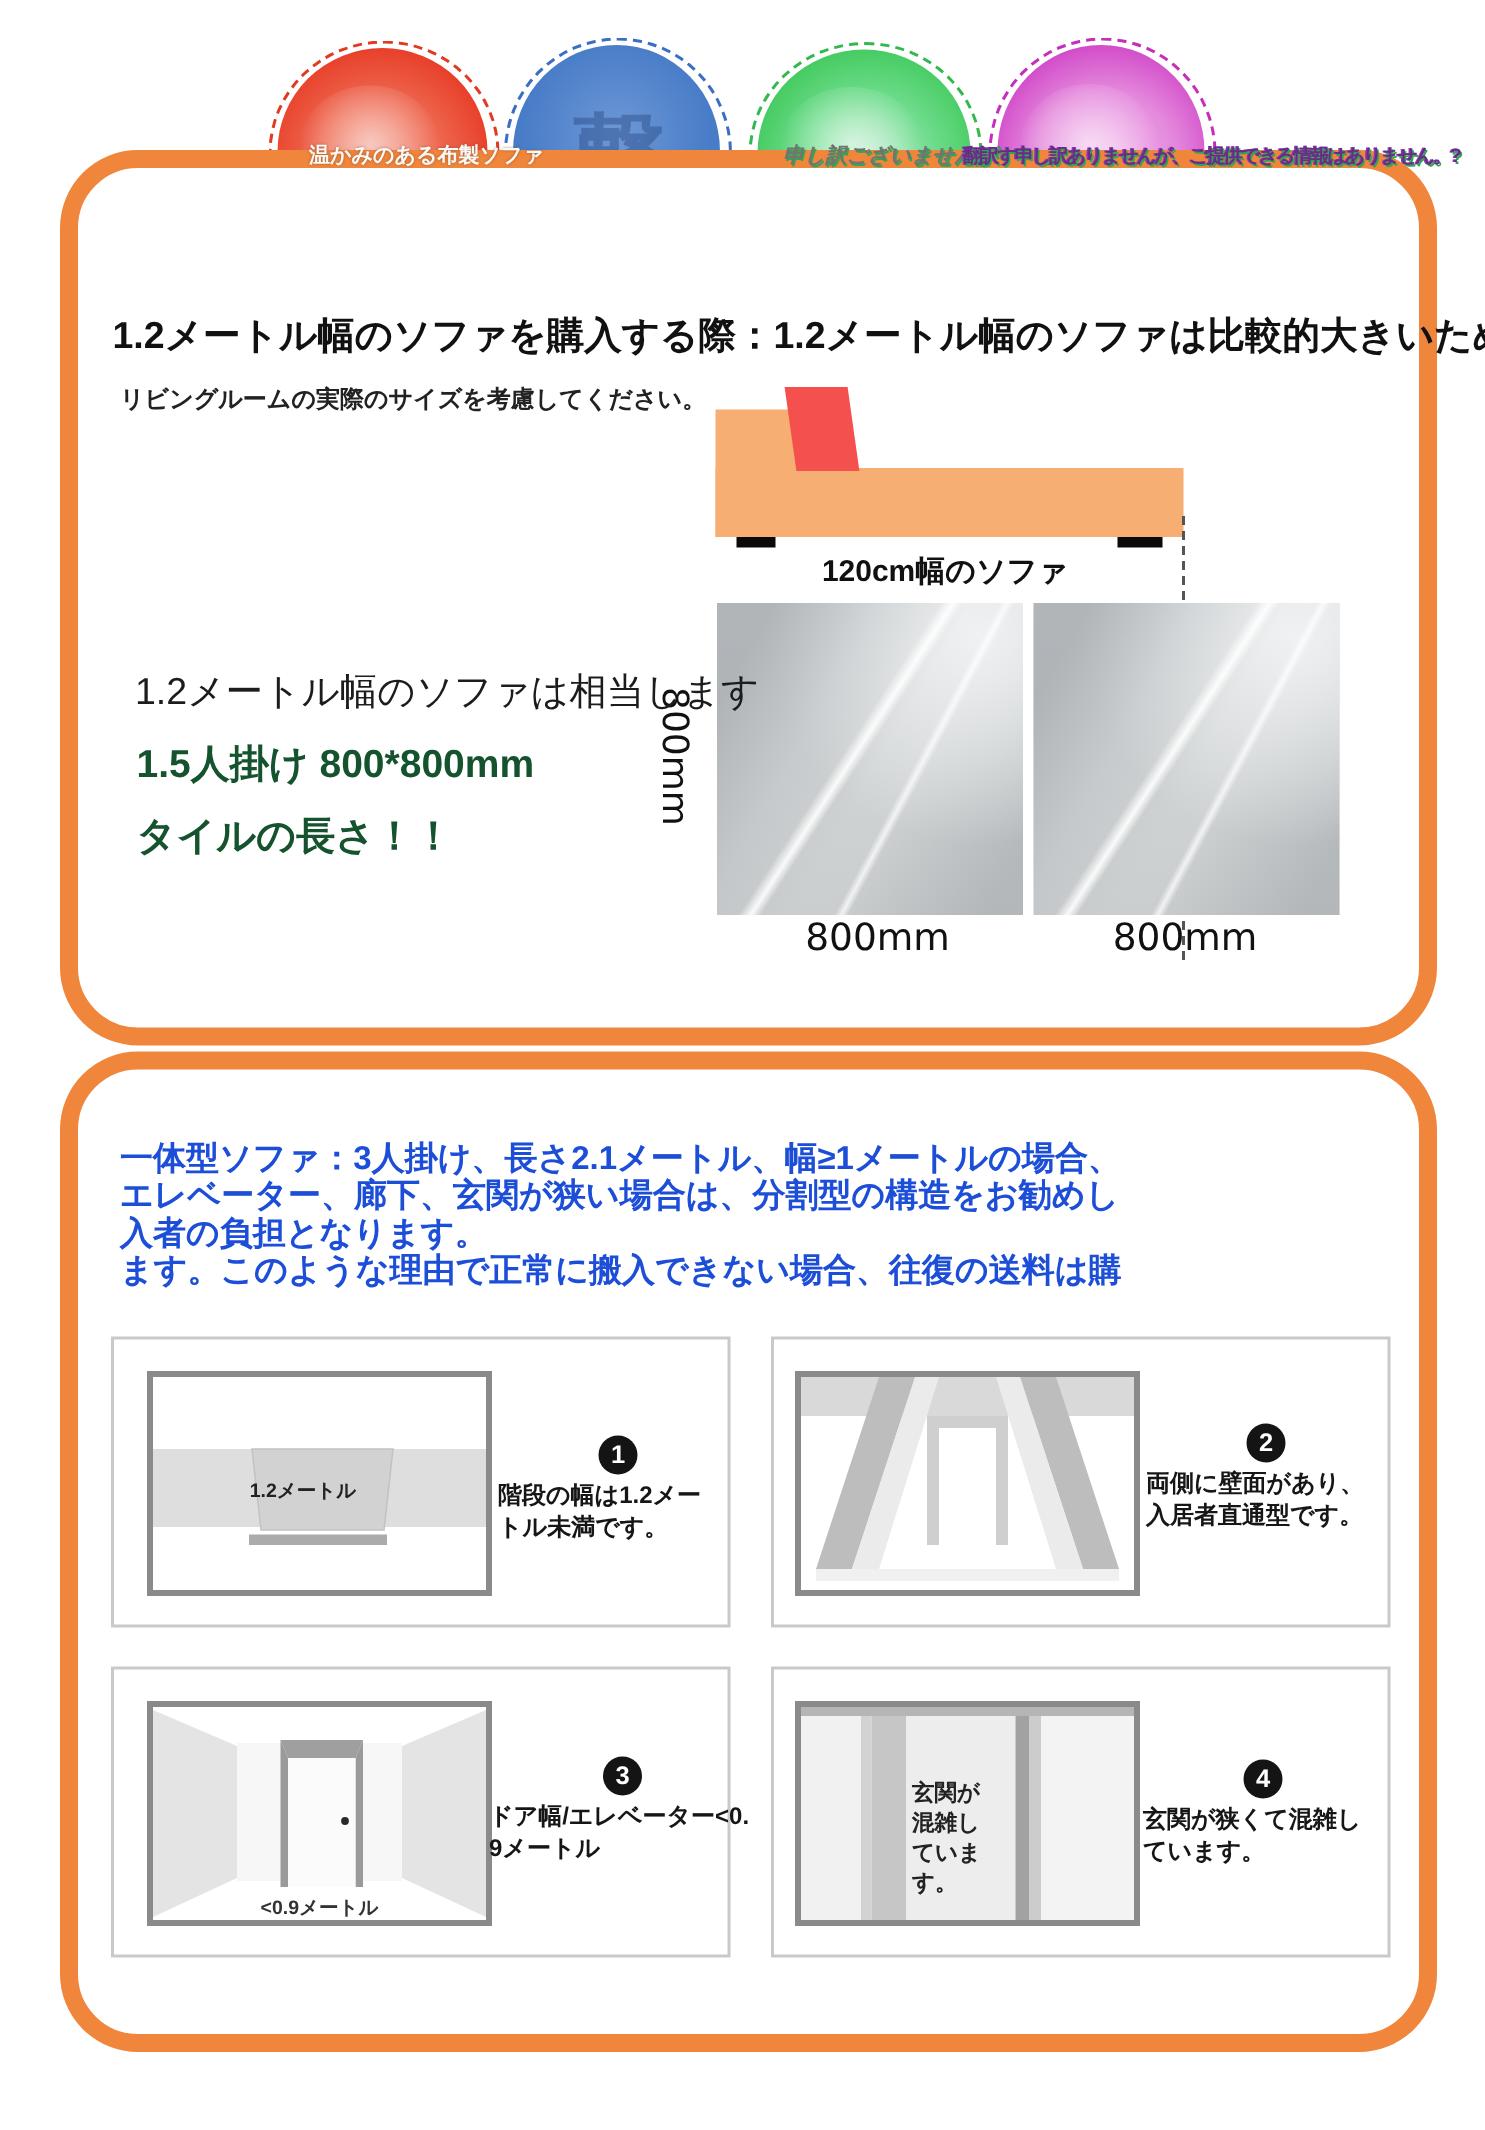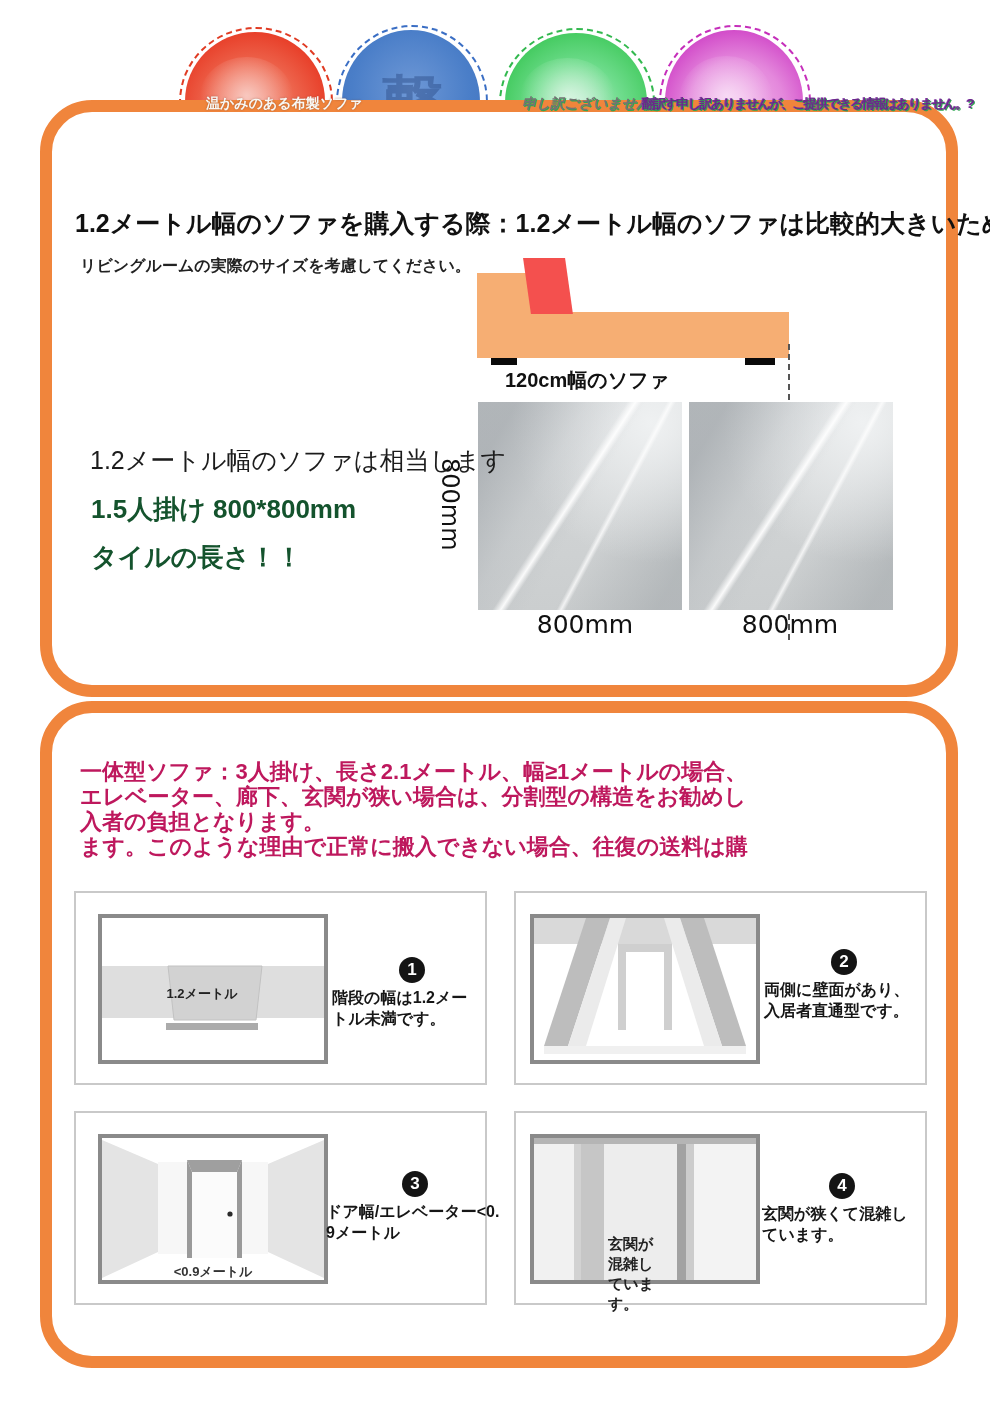--- a/index.html
+++ b/index.html
@@ -41,21 +41,21 @@
             white-space:nowrap;z-index:6;}
   .subheading1{position:absolute;left:80px;top:256px;font-size:16px;font-weight:bold;color:#222;}
 
   .sofa-back{position:absolute;left:477px;top:273px;width:68px;height:85px;background:#F6AE73;}
   .sofa-seat{position:absolute;left:477px;top:312px;width:312px;height:46px;background:#F6AE73;}
   .sofa-cushion{position:absolute;left:527px;top:258px;width:42px;height:56px;background:#F4504E;
                 transform:skewX(8deg);}
   .sofa-foot{position:absolute;height:7px;background:#0a0a0a;top:358px;}
   .foot-l{left:491px;width:26px;}
   .foot-r{left:745px;width:30px;}
-  .sofa-label{position:absolute;left:505px;top:367px;width:250px;
+  .sofa-label{position:absolute;left:505px;top:367px;width:250px;text-align:center;
               font-size:20px;font-weight:600;color:#111;}
   .dash-line{position:absolute;left:788px;top:344px;height:296px;width:0;
              border-left:2px dashed #555;}
 
   .tile{position:absolute;width:204px;height:208px;top:402px;
      background:
       linear-gradient(123deg, rgba(255,255,255,0) 44%, rgba(255,255,255,.9) 46.5%, rgba(255,255,255,0) 48.5%),
       linear-gradient(118deg, rgba(255,255,255,0) 60%, rgba(255,255,255,.75) 61.5%, rgba(255,255,255,0) 63%),
       linear-gradient(120deg, rgba(140,146,152,.5) 12%, rgba(170,175,180,.25) 34%, rgba(200,204,206,0) 52%),
       radial-gradient(circle at 85% 10%, #eff1f2 0%, rgba(239,241,242,0) 55%),
@@ -70,41 +70,41 @@
       font-family:"DejaVu Sans","Liberation Sans",sans-serif;}
   .tbl1{left:520px;width:130px;text-align:center;}
   .tbl2{left:725px;width:130px;text-align:center;}
 
   .equiv-line{position:absolute;left:90px;top:444px;font-size:25px;font-weight:400;color:#1c1c1c;white-space:nowrap;}
   .red-line{position:absolute;left:91px;font-size:26px;font-weight:bold;color:#14532d;white-space:nowrap;}
   .red1{top:492px;}
   .red2{top:540px;}
 
   
-  .para{position:absolute;left:80px;top:759px;font-size:22px;font-weight:bold;color:#be185d;line-height:25px;}
+  .para{position:absolute;left:80px;top:759px;font-size:22px;font-weight:bold;color:#1d4ed8;line-height:25px;}
   .para span{display:block;white-space:nowrap;}
 
   .card{position:absolute;width:413px;height:194px;background:#fff;border:2px solid #c9c9c9;box-sizing:border-box;}
   .card1{left:74px;top:891px;}
   .card2{left:514px;top:891px;}
   .card3{left:74px;top:1111px;}
   .card4{left:514px;top:1111px;}
   .frame{position:absolute;width:230px;height:150px;border:4px solid #8a8a8a;box-sizing:border-box;background:#fff;}
   .f1,.f3{left:22px;top:21px;}
   .f2,.f4{left:14px;top:21px;}
   .caption{position:absolute;width:160px;text-align:left;}
   .cap1{left:256px;top:64px;}
   .cap2{left:248px;top:56px;}
   .cap3{left:250px;top:58px;width:178px;}
   .cap4{left:246px;top:60px;}
   .num-badge{display:block;margin:0 auto 4px auto;width:26px;height:26px;border-radius:50%;
      background:#141414;color:#fff;font-size:17px;font-weight:bold;text-align:center;line-height:26px;}
   .cap-line{display:block;font-size:16px;font-weight:600;color:#161616;line-height:21px;white-space:nowrap;}
   .hall-text{position:absolute;left:74px;top:48px;width:50px;font-size:15px;font-weight:600;
-     color:#222;line-height:20px;word-break:break-all;margin-top:48px;}
+     color:#222;line-height:20px;word-break:break-all;}
 </style>
 </head>
 <body>
 
 <div class="page">
 
   <div class="badge badge-red">
     <div class="ring"></div>
     <div class="blob"></div>
   </div>

